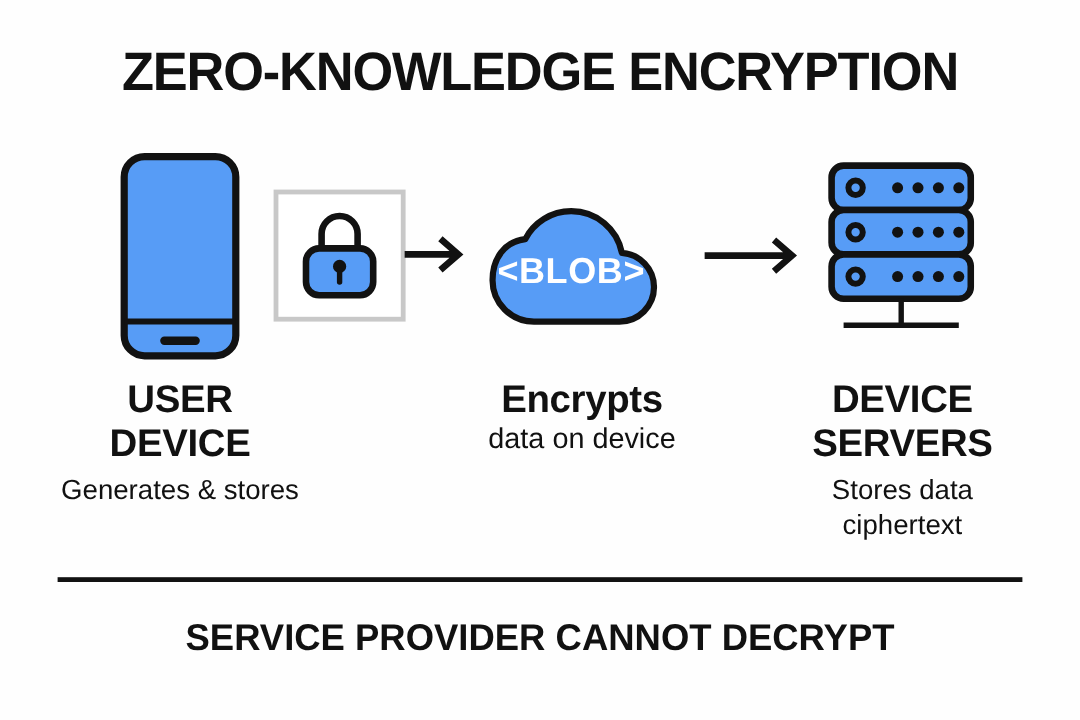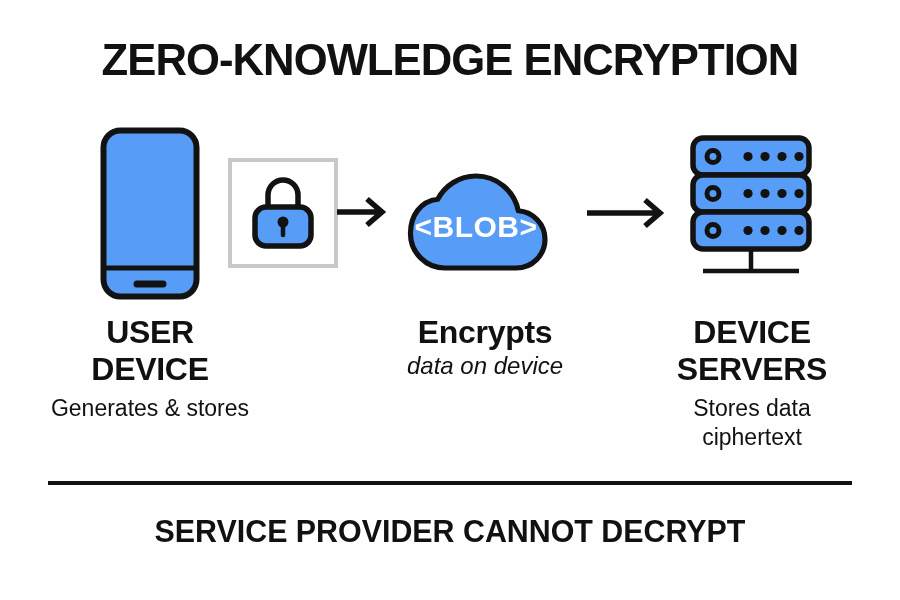--- a/index.html
+++ b/index.html
@@ -48,21 +48,21 @@
     position:absolute;text-align:center;
     font-size:32px;font-weight:700;line-height:37px;letter-spacing:-0.3px;
   }
   .node-sub{
     position:absolute;text-align:center;
     font-size:23px;font-weight:400;line-height:29px;
   }
   .t-user{left:30px;top:314px;width:240px;}
   .s-user{left:20px;top:394px;width:260px;}
   .t-mid{left:360px;top:314px;width:250px;}
-  .s-mid{left:355px;top:351px;width:260px;font-size:24px;font-style:italic;}
+  .s-mid{left:355px;top:351px;width:260px;font-size:24px;}
   .t-srv{left:632px;top:314px;width:240px;}
   .s-srv{left:632px;top:394px;width:240px;}
 
   .divider{
     position:absolute;left:48px;top:481px;width:804px;height:4px;
     background:var(--outline-black);
   }
   .footer{
     position:absolute;left:0;top:514px;width:900px;
     text-align:center;font-size:31px;font-weight:700;

